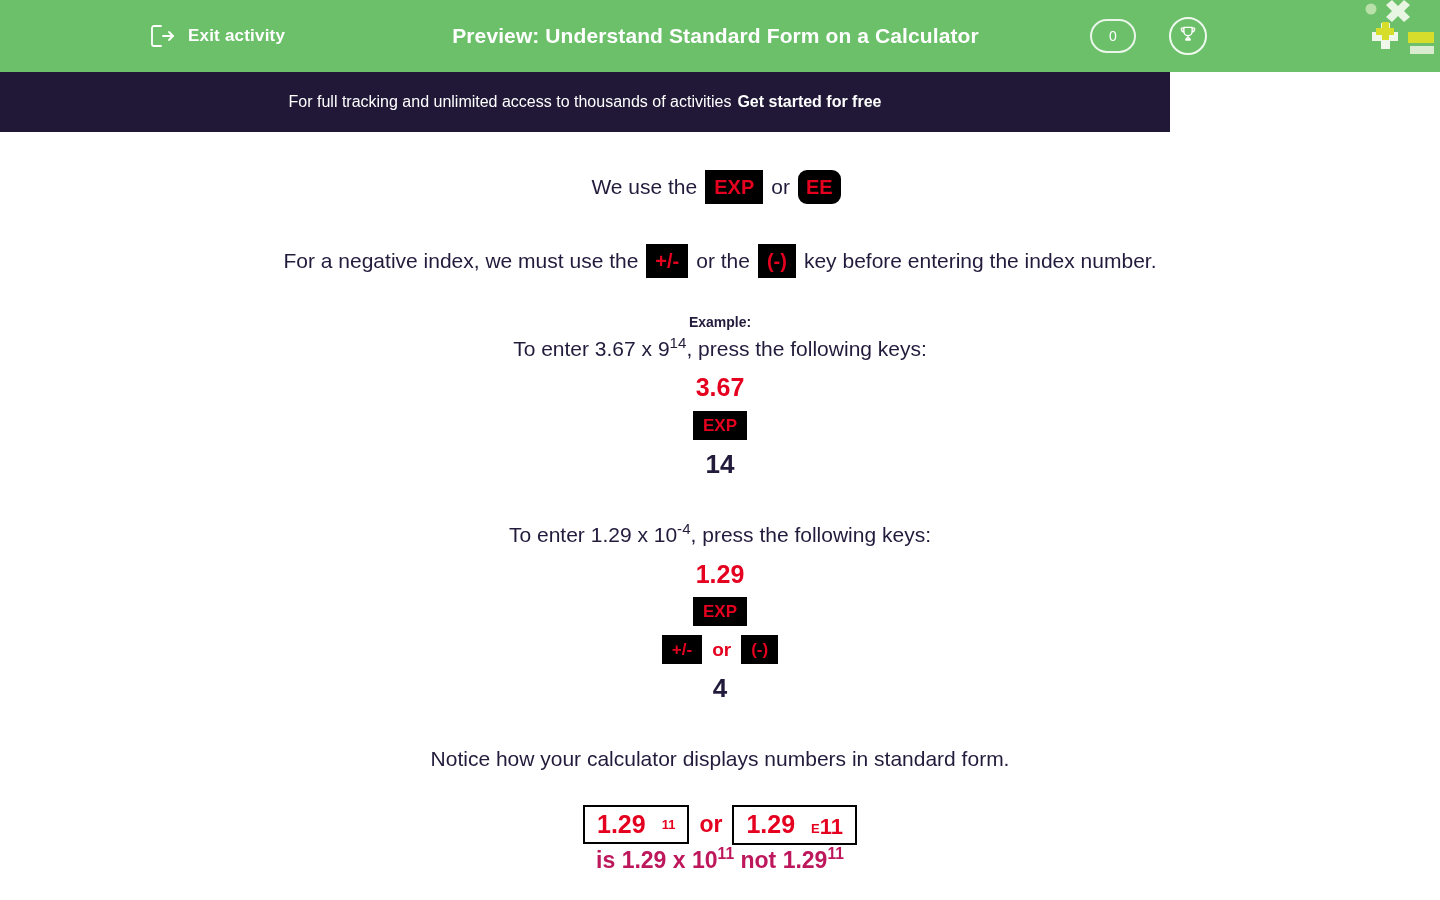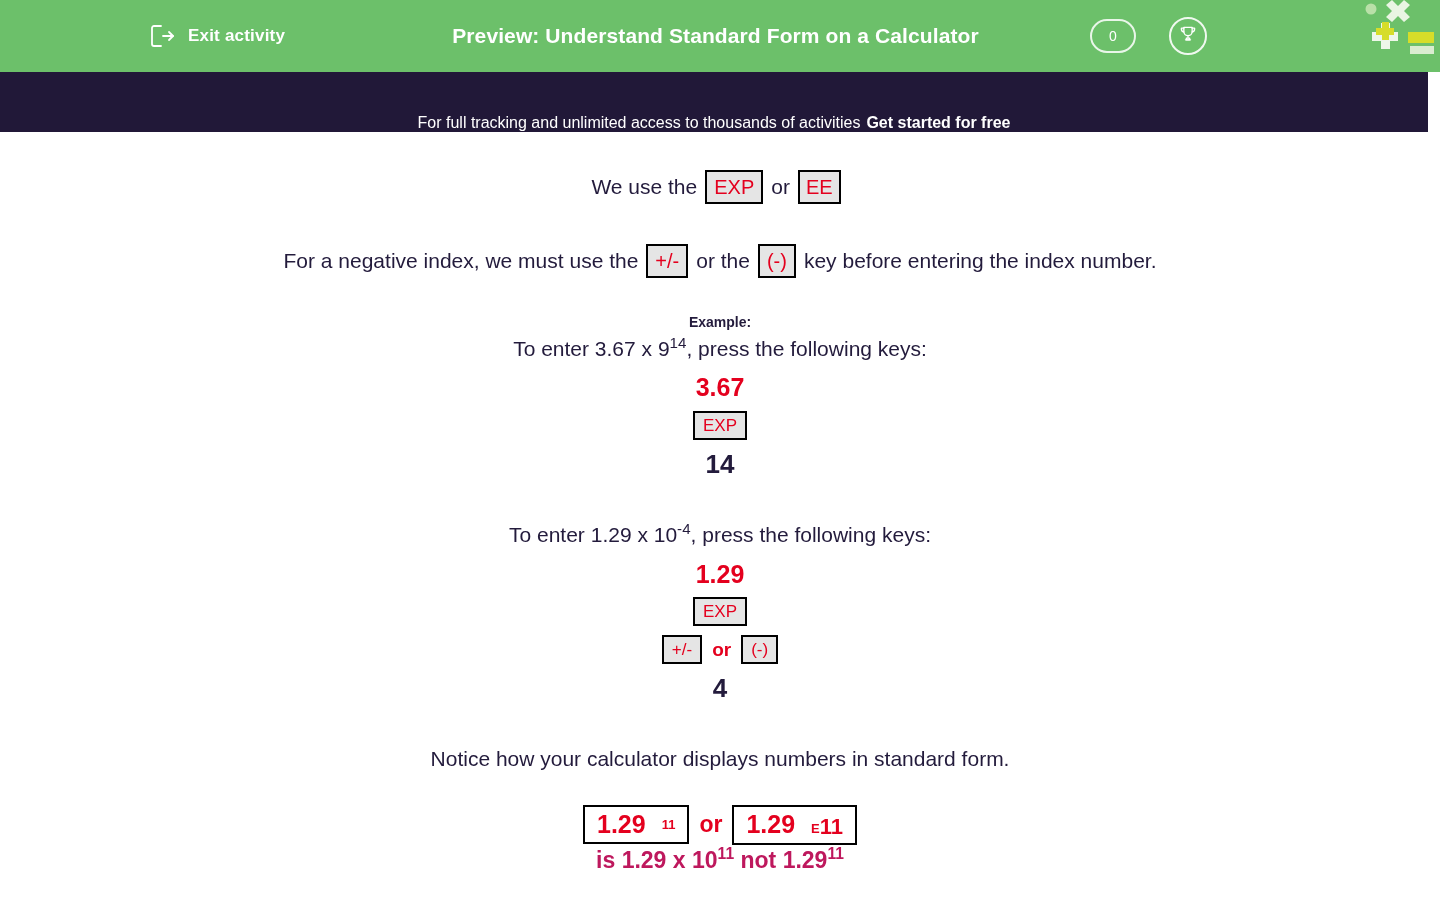--- a/index.html
+++ b/index.html
@@ -84,25 +84,25 @@
     align-items: center;
     justify-content: center;
     cursor: pointer;
   }
 
   
   .deco { position: absolute; top: 0; right: 0; width: 80px; height: 60px; pointer-events: none; }
 
   
   .promo-banner {
-    width: 1428px;
+    width: 1170px;
     height: 60px;
     background: #211838;
     display: flex;
-    align-items: flex-end;
+    align-items: center;
     justify-content: center;
     color: #ffffff;
     font-size: 16px;
   }
   .promo-banner .cta {
     font-weight: bold;
     margin-left: 6px;
     cursor: pointer;
     color: #ffffff;
   }
@@ -130,33 +130,34 @@
   .intro-line.second { margin-top: 40px; }
   .intro-line .txt { white-space: pre; }
 
   
   .key {
     display: inline-flex;
     align-items: center;
     justify-content: center;
     border: 2px solid #000000;
     color: #e4001e;
-    font-weight: normal;
+    font-weight: bold;
     line-height: 1;
-    background: #e5e5e5;
+    background: #000000;
   }
   .key.inline {
     font-size: 20px;
     padding: 5px 7px;
     margin: 0 8px;
   }
   .key.small-inline {
     font-size: 20px;
     padding: 5px 6px;
     margin: 0 8px;
+    border-radius: 9px;
   }
 
   .example-block { margin-top: 36px; }
 
   .example-heading {
     font-size: 14px;
     font-weight: bold;
     color: #231b3c;
     margin-bottom: 6px;
   }

